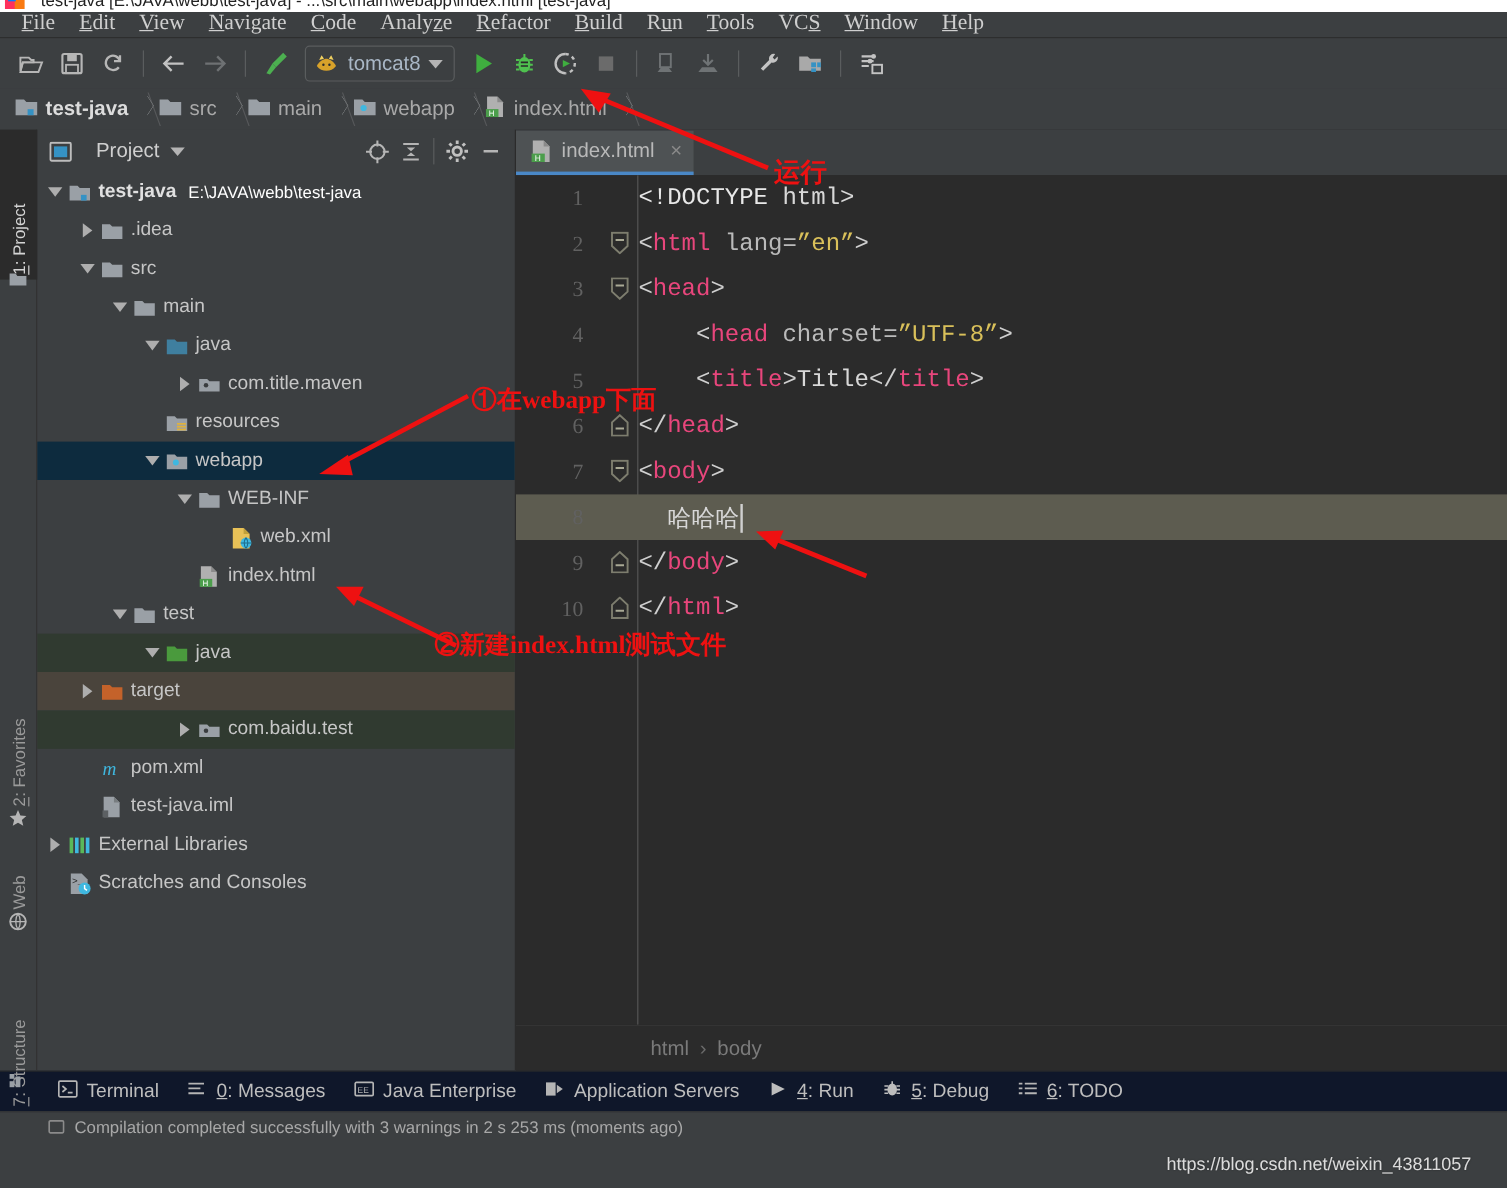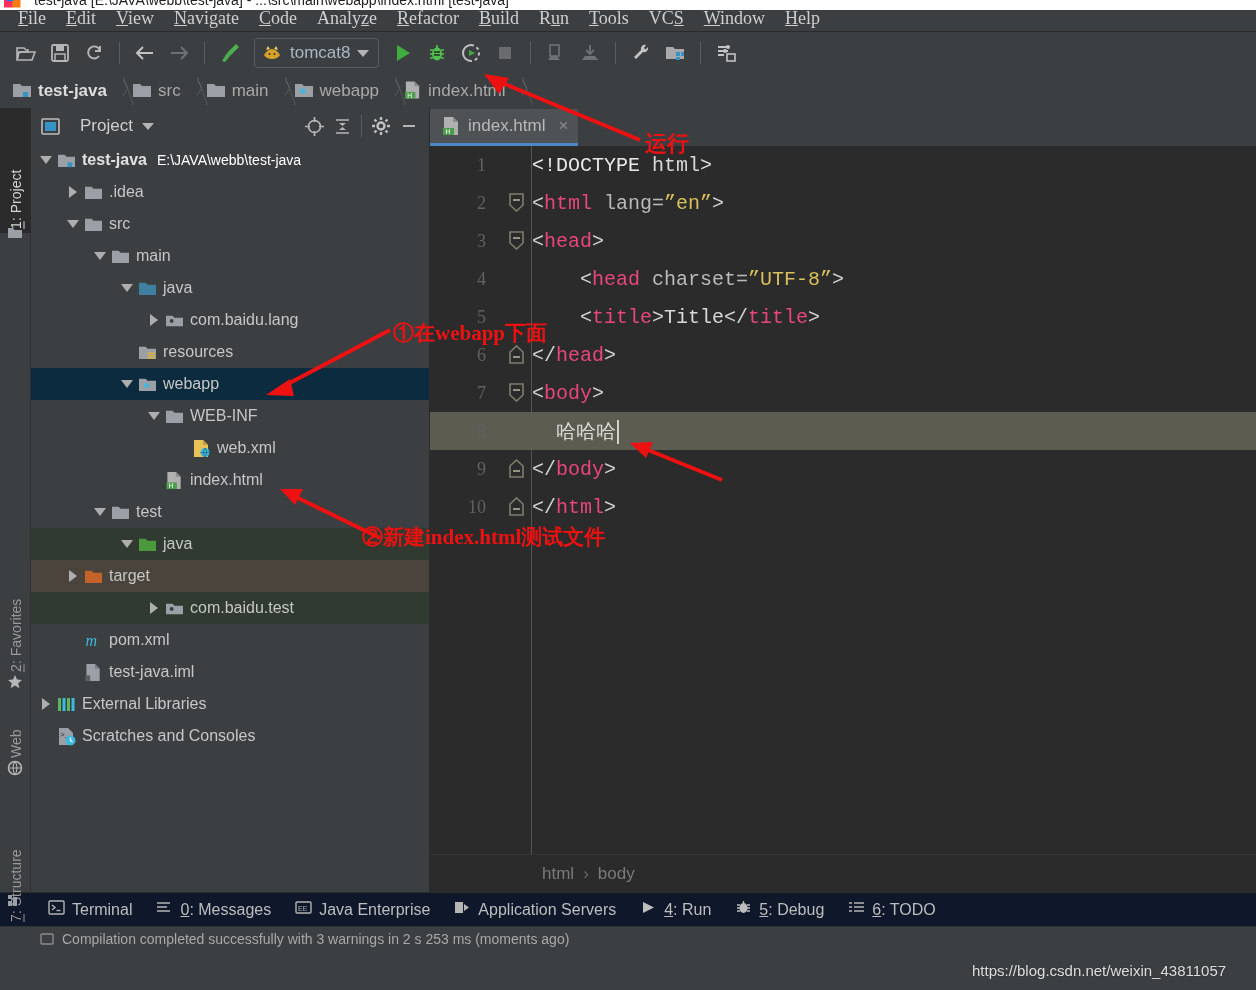--- a/index.html
+++ b/index.html
@@ -487,21 +487,21 @@
         </div>
         <div class="trow">
           <span style="display: inline-block; flex: 0 0 auto; width: 108px;"></span>
           <span class="arrow right"></span>
           <span class="ico">
             <svg width="19" height="17" viewBox="0 0 20 18">
               <path d="M1 4h7l2 2h9v9H1z" fill="#9aa0a6"></path>
               <circle cx="7" cy="9.5" r="2" fill="#3a3d3f"></circle>
             </svg>
           </span>
-          <span class="tlabel">com.baidu.lang</span>
+          <span class="tlabel">com.title.maven</span>
         </div>
         <div class="trow">
           <span style="display: inline-block; flex: 0 0 auto; width: 81px;"></span>
           <span class="arrow none"></span>
           <span class="ico">
             <svg width="19" height="17" viewBox="0 0 20 18">
               <path d="M1 3h7l2 2h9v11H1z" fill="#9aa0a6"></path>
               <rect x="10" y="9" width="8" height="1.5" fill="#e0b23c"></rect>
               <rect x="10" y="11.5" width="8" height="1.5" fill="#e0b23c"></rect>
               <rect x="10" y="14" width="8" height="1.5" fill="#e0b23c"></rect>

